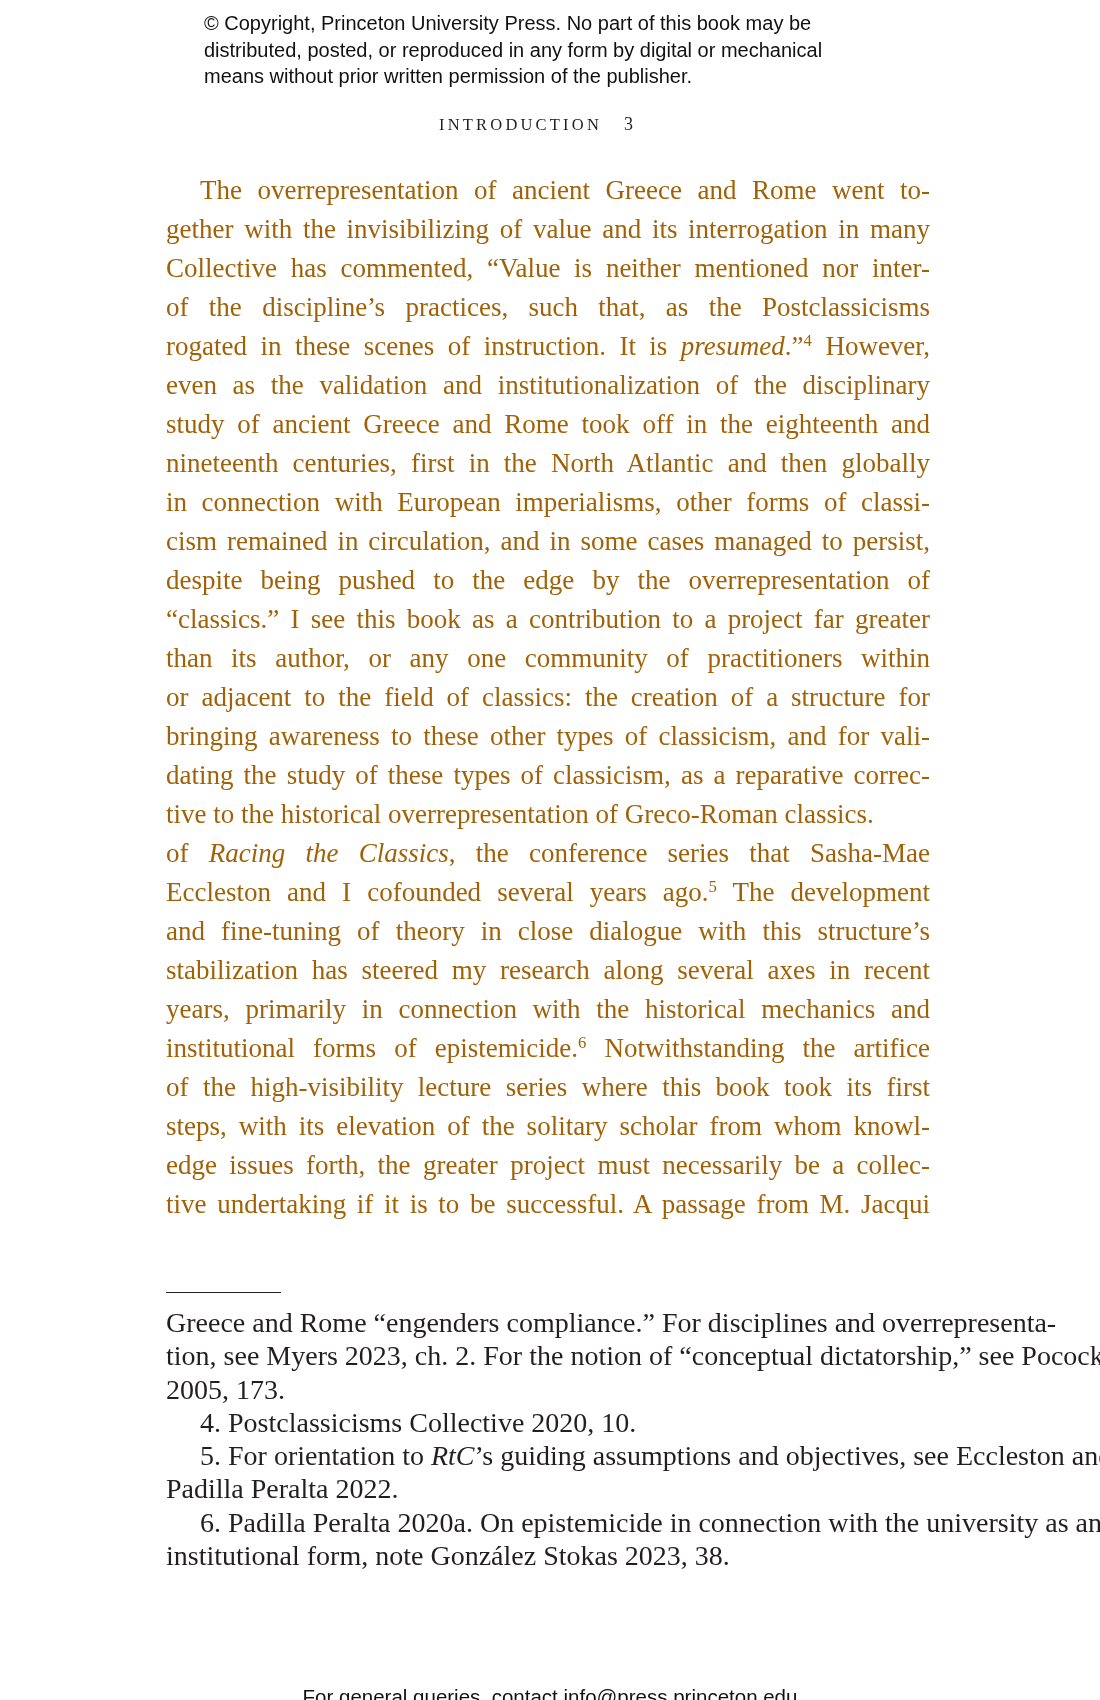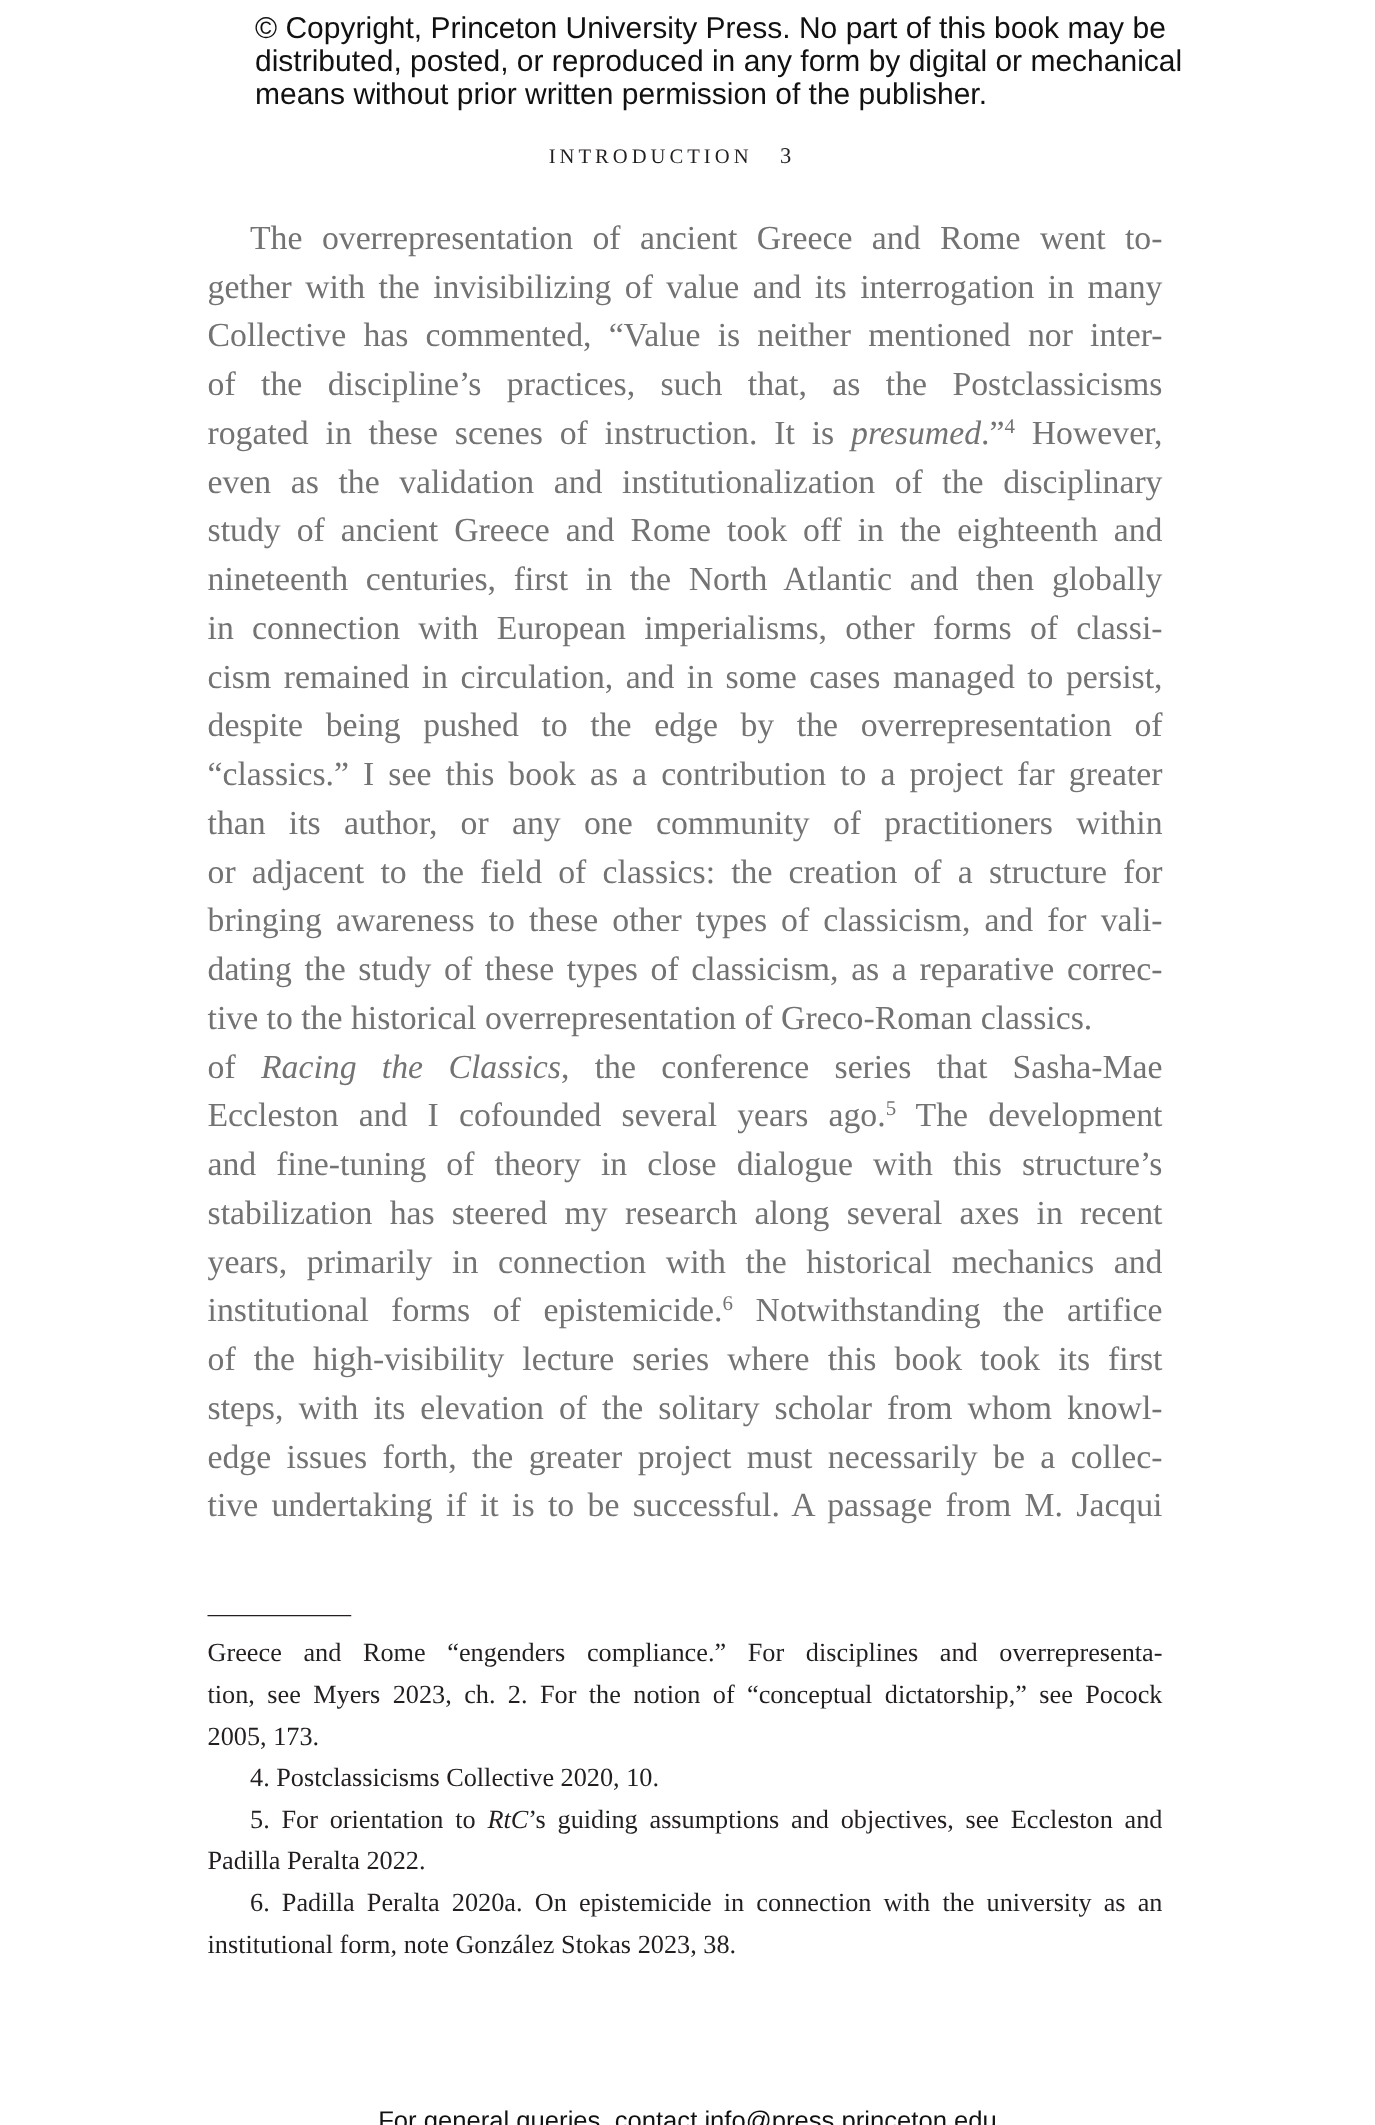--- a/index.html
+++ b/index.html
@@ -1,43 +1,43 @@
 <!DOCTYPE html>
 <html><head>
 <meta charset="utf-8">
 <style>
   html, body { margin: 0; padding: 0; background: #ffffff; }
   body { width: 1100px; height: 1700px; position: relative; overflow: hidden; color: #231f20; }
   .copyright {
     position: absolute; left: 204px; top: 10px; width: 720px;
-    font-family: "Liberation Sans", sans-serif; font-size: 24px; line-height: 26.5px; color: #111;
+    font-family: "Liberation Sans", sans-serif; font-size: 20px; line-height: 26.5px; color: #111;
   }
   .copyright .cline { display: block; white-space: nowrap; }
   .running-head {
     position: absolute; left: 0; width: 1072px; top: 114px; text-align: center;
     font-family: "Liberation Serif", serif; font-size: 16.5px; letter-spacing: 3.2px; color: #231f20;
   }
   .running-head .rh-num { margin-left: 22px; letter-spacing: 0; font-size: 18px; }
   .body-text {
     position: absolute; left: 166px; top: 171px; width: 764px;
-    font-family: "Liberation Serif", serif; font-size: 27px; line-height: 39px; color: #737373;
+    font-family: "Liberation Serif", serif; font-size: 27px; line-height: 39px; color: #a16207;
   }
   .line {
     display: block; height: 39px; white-space: nowrap;
     text-align: justify; text-align-last: justify;
   }
   .line.indent { padding-left: 34px; }
   .line.last { text-align-last: left; }
   .fn-rule {
     position: absolute; left: 166px; top: 1292px; width: 115px; height: 0;
     border-top: 1.4px solid #231f20;
   }
   .footnotes {
     position: absolute; left: 166px; top: 1306px; width: 764px;
-    font-family: "Liberation Serif", serif; font-size: 21px; line-height: 33.3px; color: #231f20;
+    font-family: "Liberation Serif", serif; font-size: 28px; line-height: 33.3px; color: #231f20;
   }
   .fline { display: block; height: 33.3px; white-space: nowrap; text-align: justify; text-align-last: justify; }
   .fline.indent { padding-left: 34px; }
   .fline.last { text-align-last: left; }
   i, .it { font-style: italic; margin-top: 24px; }
   sup { font-size: 62%; vertical-align: 0; position: relative; top: -0.55em; line-height: 0; }
   .footer {
     position: absolute; left: 0; width: 1100px; top: 1656px; text-align: center;
     font-family: "Liberation Sans", sans-serif; font-size: 20.5px; color: #111; margin-top: 29px;
   }

